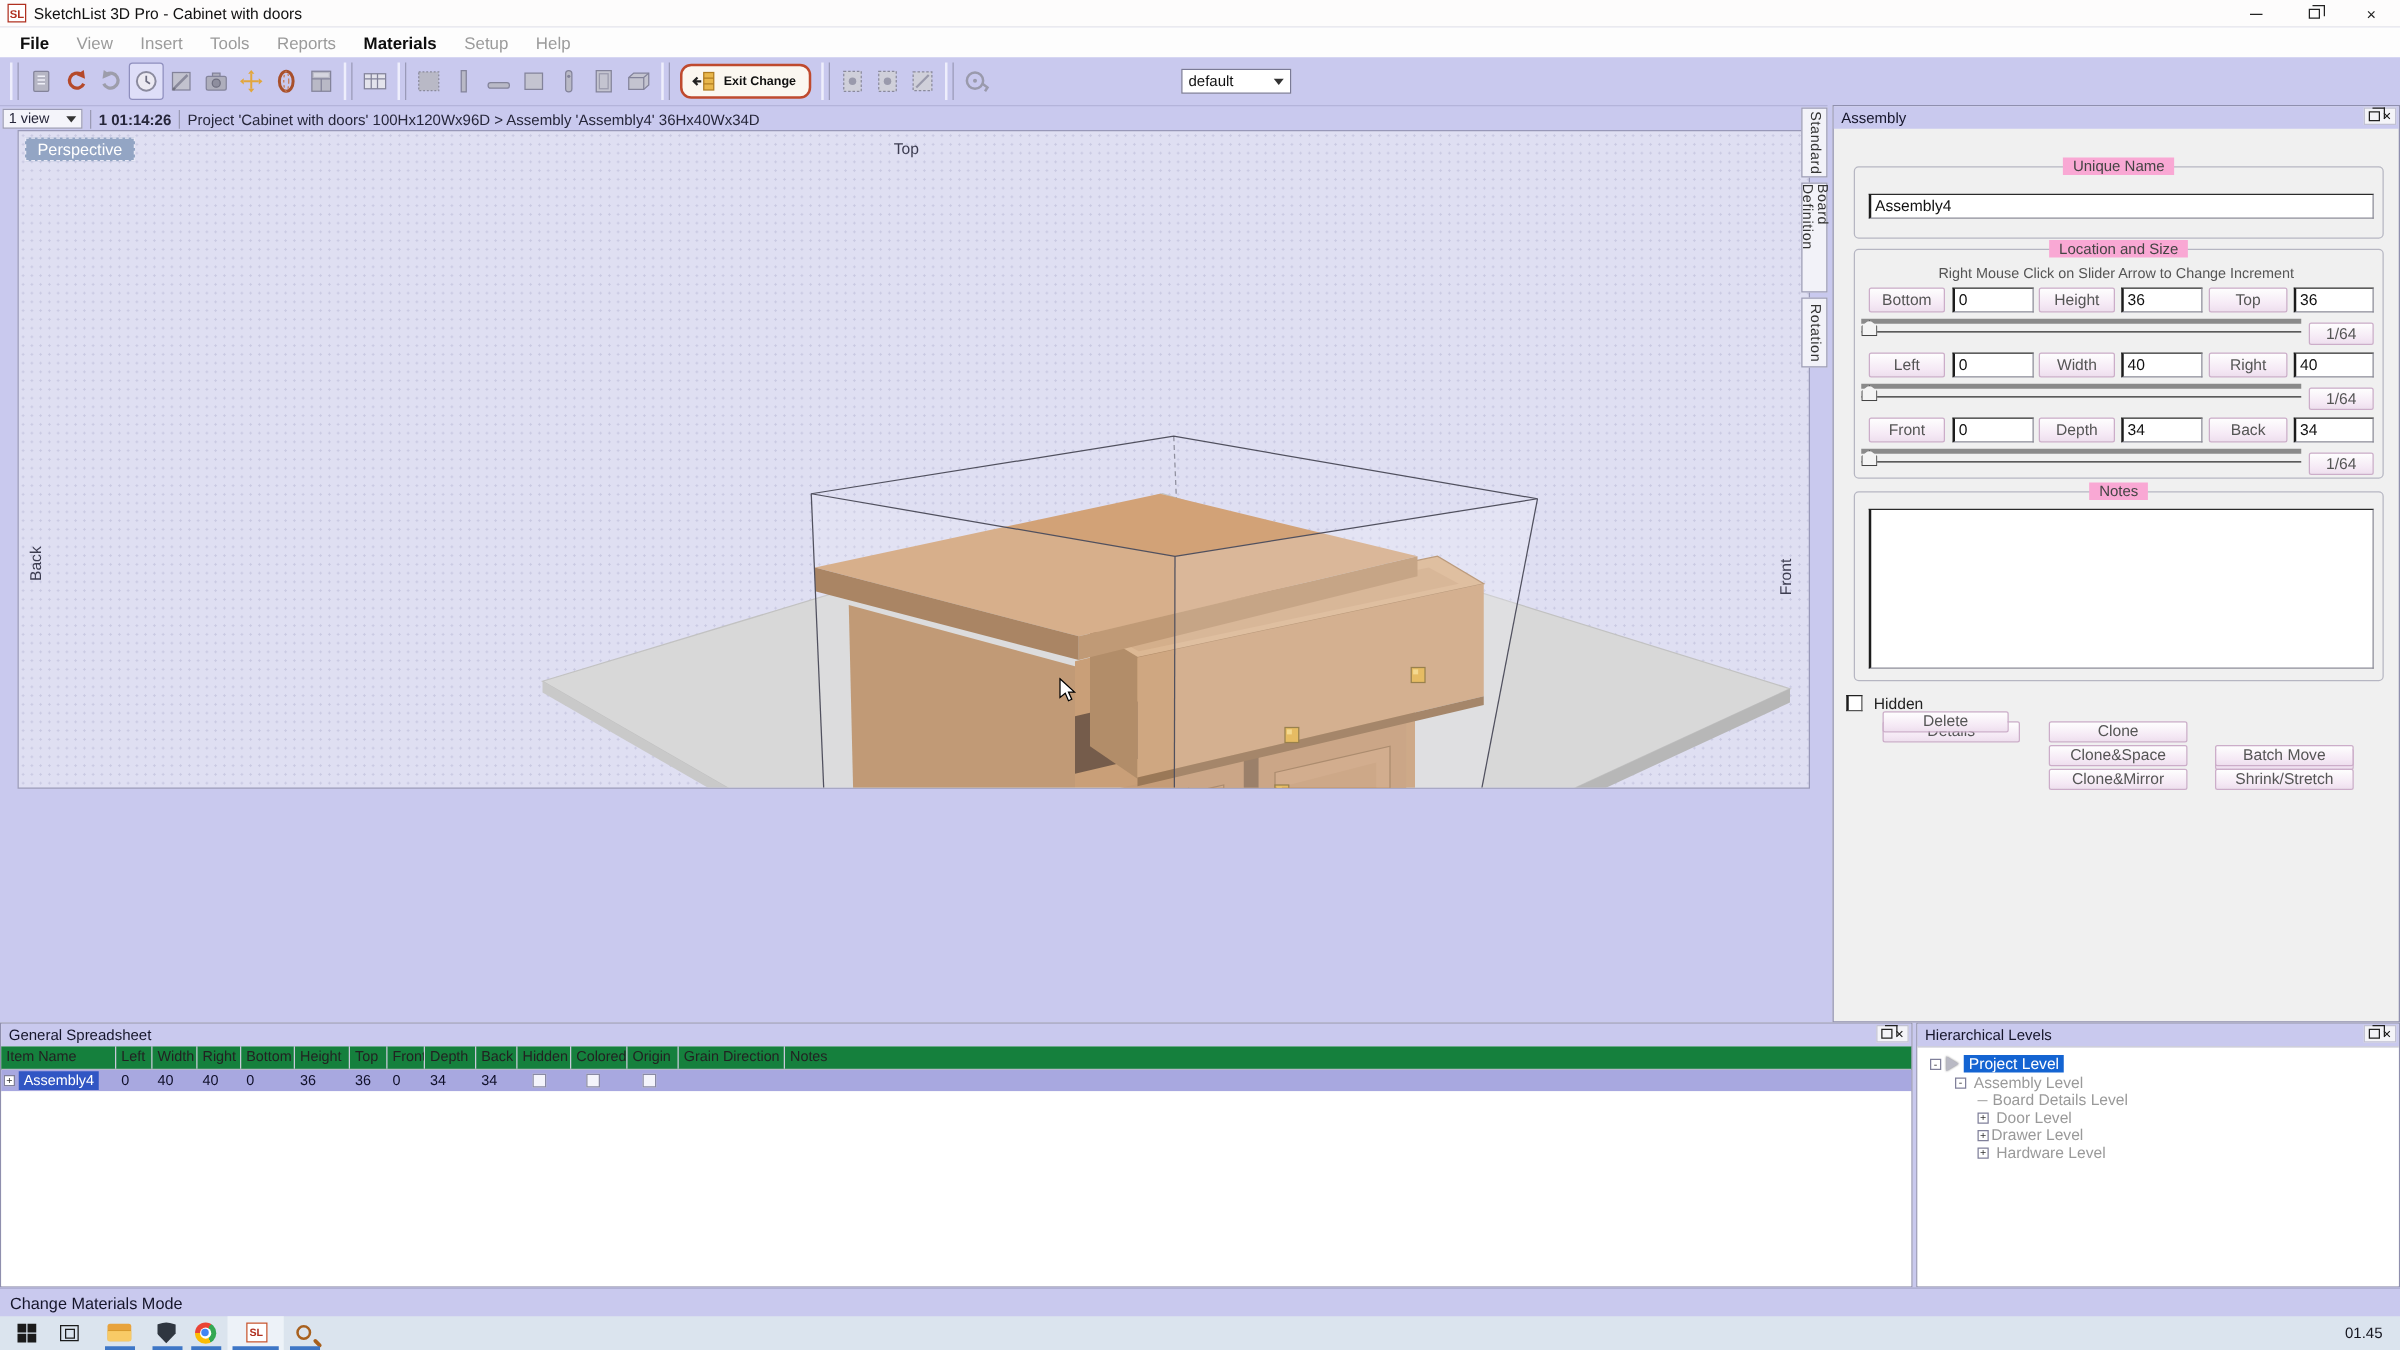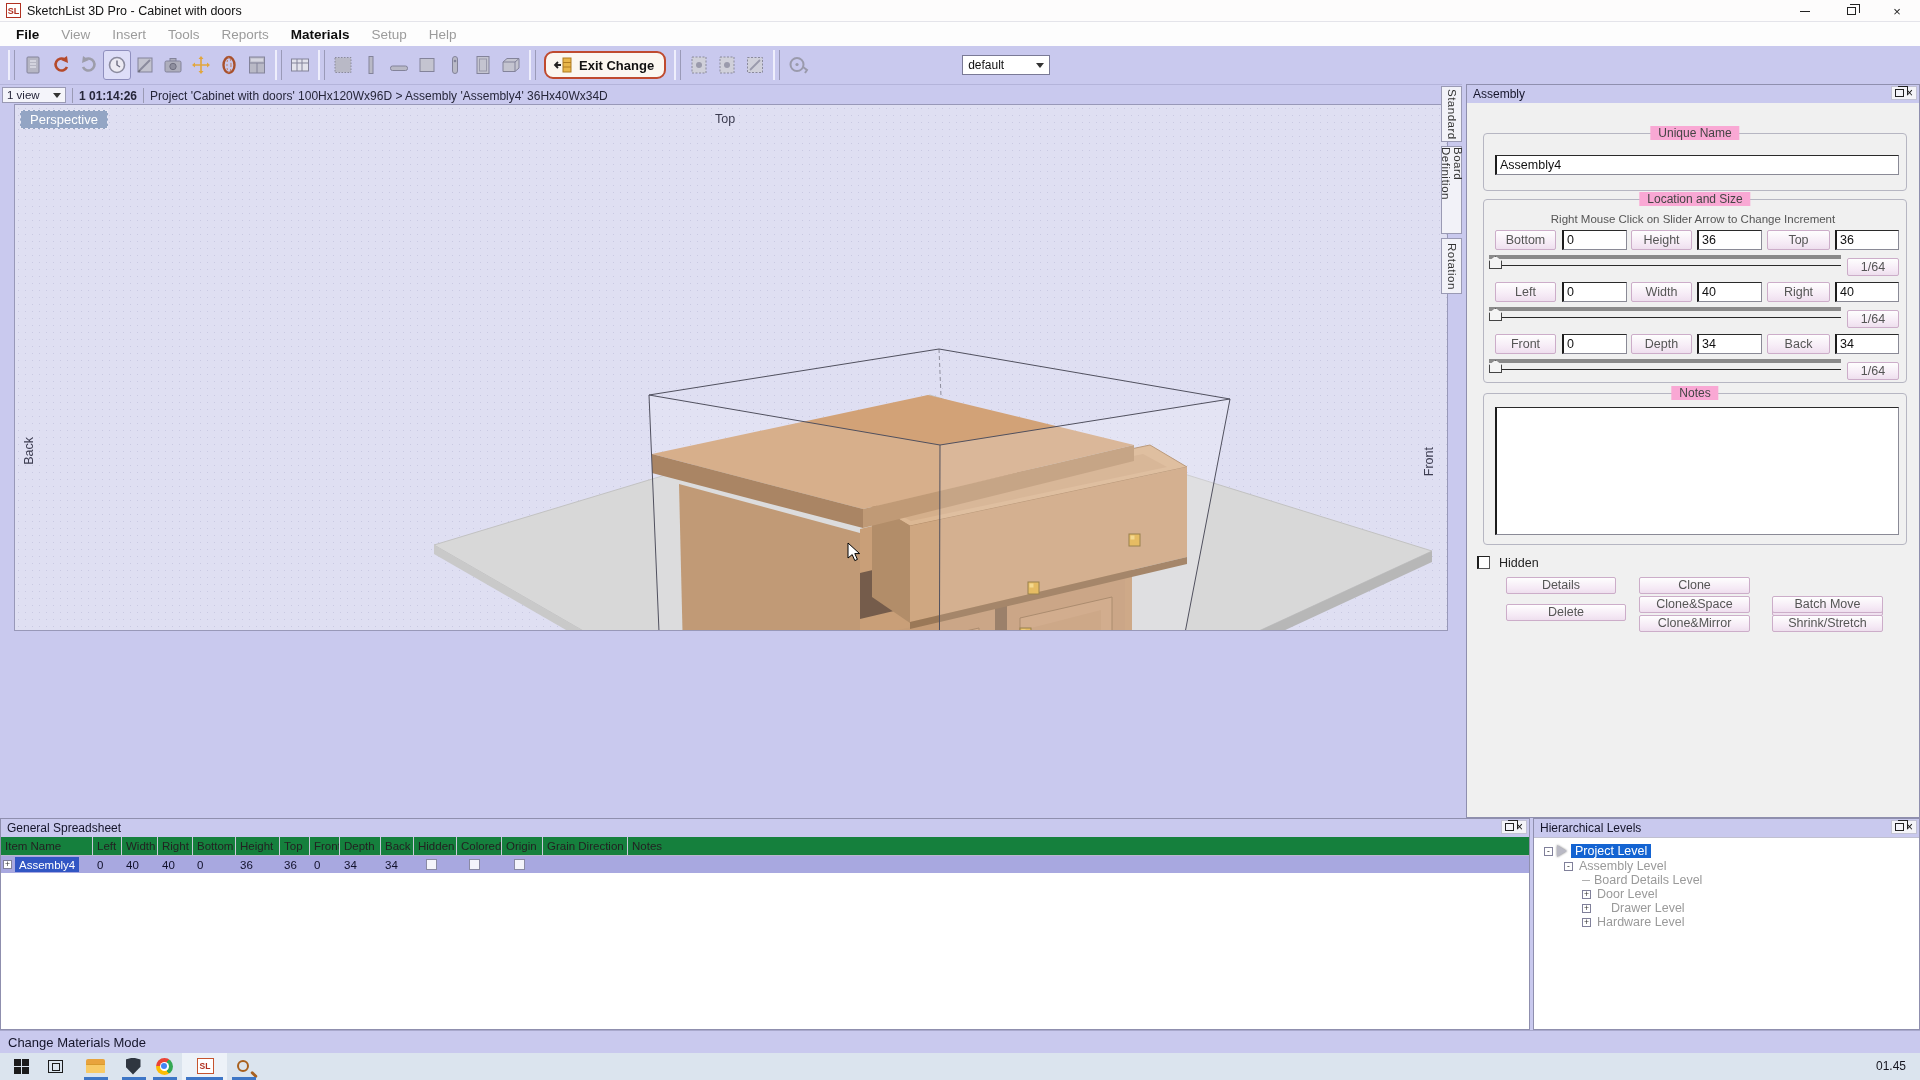--- a/index.html
+++ b/index.html
@@ -21,21 +21,21 @@
   .menubar{position:absolute;left:0;top:22px;width:1920px;height:24px;background:#fdfdfd;display:flex;align-items:center;padding-left:5px}
   .mitem{padding:3px 11px;font-size:13.5px;color:#9b9b9b}
   .mitem.on{color:#0d0d0d;font-weight:700}
 
   
   .toolbar{position:absolute;left:0;top:46px;width:1920px;height:38px;background:#c9c9ee;display:flex;align-items:center;padding-left:4px}
   .tsep{width:7px;height:30px;border-left:2px solid #eeeefc;border-right:1px solid #9a9ab8;margin:0 4px}
   .tbtn{width:28px;height:30px;display:flex;align-items:center;justify-content:center;border-radius:3px}
   .tbtn.sel{background:#dedef8;border:1px solid #8f8fbe}
   .exitchange{display:flex;align-items:center;gap:6px;height:28px;padding:0 10px 0 7px;background:#fbf7f0;border:2px solid #bf4a2e;border-radius:9px;margin:0 4px}
-  .exitchange .lbl{font-size:13px;font-weight:700;color:#111}
+  .exitchange .lbl{font-size:10px;font-weight:700;color:#111}
   .combo{height:20px;background:#fff;border:1px solid #7a7a96;display:flex;align-items:center;justify-content:space-between;padding:0 5px;font-size:12px;color:#111}
   .caret{width:0;height:0;border-left:4px solid transparent;border-right:4px solid transparent;border-top:5px solid #333}
   .defcombo{width:88px;margin-left:150px}
 
   
   .statusstrip{position:absolute;left:0;top:84px;width:1462px;height:19px;background:#c9c9ee;display:flex;align-items:flex-end;font-size:12px;color:#26263a;border-top:1px solid #b4b4da}
   .viewcombo{width:64px;height:16px;margin-left:2px;background:#f4f4fa;border:1px solid #9a9ab4;display:flex;align-items:center;justify-content:space-between;padding:0 4px;font-size:11.5px}
   .ssep{width:1px;height:15px;background:#9a9ab4;margin:0 6px}
   .timer{font-weight:700}
 
@@ -421,21 +421,21 @@
 
     <div class="grp" style="left:16px;top:290px;width:424px;height:152px">
       <span class="legend">Notes</span>
     </div>
     <textarea class="sunk" style="left: 28px; top: 304px; width: 404px; height: 128px; resize: none;"></textarea>
 
     <span class="chk" style="left:10px;top:453px"></span>
     <span class="chklab" style="left:32px;top:453px">Hidden</span>
 
     <div class="pbtn" style="left:39px;top:474px;width:110px;height:17px;line-height:15px">Details</div>
-    <div class="pbtn" style="left:39px;top:501px;width:120px;height:17px;line-height:15px">Delete</div>
+    <div class="pbtn" style="left:39px;top:466px;width:101px;height:17px;line-height:15px">Delete</div>
     <div class="pbtn" style="left:172px;top:474px;width:111px;height:17px;line-height:15px">Clone</div>
     <div class="pbtn" style="left:172px;top:493px;width:111px;height:17px;line-height:15px">Clone&amp;Space</div>
     <div class="pbtn" style="left:172px;top:512px;width:111px;height:17px;line-height:15px">Clone&amp;Mirror</div>
     <div class="pbtn" style="left:305px;top:496px;width:111px;height:17px;line-height:15px">Make Standard</div>
     <div class="pbtn" style="left:305px;top:493px;width:111px;height:17px;line-height:15px">Batch Move</div>
     <div class="pbtn" style="left:305px;top:512px;width:111px;height:17px;line-height:15px">Shrink/Stretch</div>
   </div>
 </div>
 
 <div class="panel" style="left:0;top:818px;width:1530px;height:212px;display:flex;flex-direction:column">
@@ -513,21 +513,21 @@
     <div class="trow" style="left:48px;top:35px">
       <span class="leafdash"></span>
       <span>Board Details Level</span>
     </div>
     <div class="trow" style="left:48px;top:49px">
       <span class="expbox">+</span>
       <span style="margin-left:6px">Door Level</span>
     </div>
     <div class="trow" style="left:48px;top:63px">
       <span class="expbox">+</span>
-      <span style="margin-left:20px">Drawer Level</span>
+      <span style="margin-left:2px">Drawer Level</span>
     </div>
     <div class="trow" style="left:48px;top:77px">
       <span class="expbox">+</span>
       <span style="margin-left:6px">Hardware Level</span>
     </div>
   </div>
 </div>
 
 <div class="statusbar">
   <span>Change Materials Mode</span>

